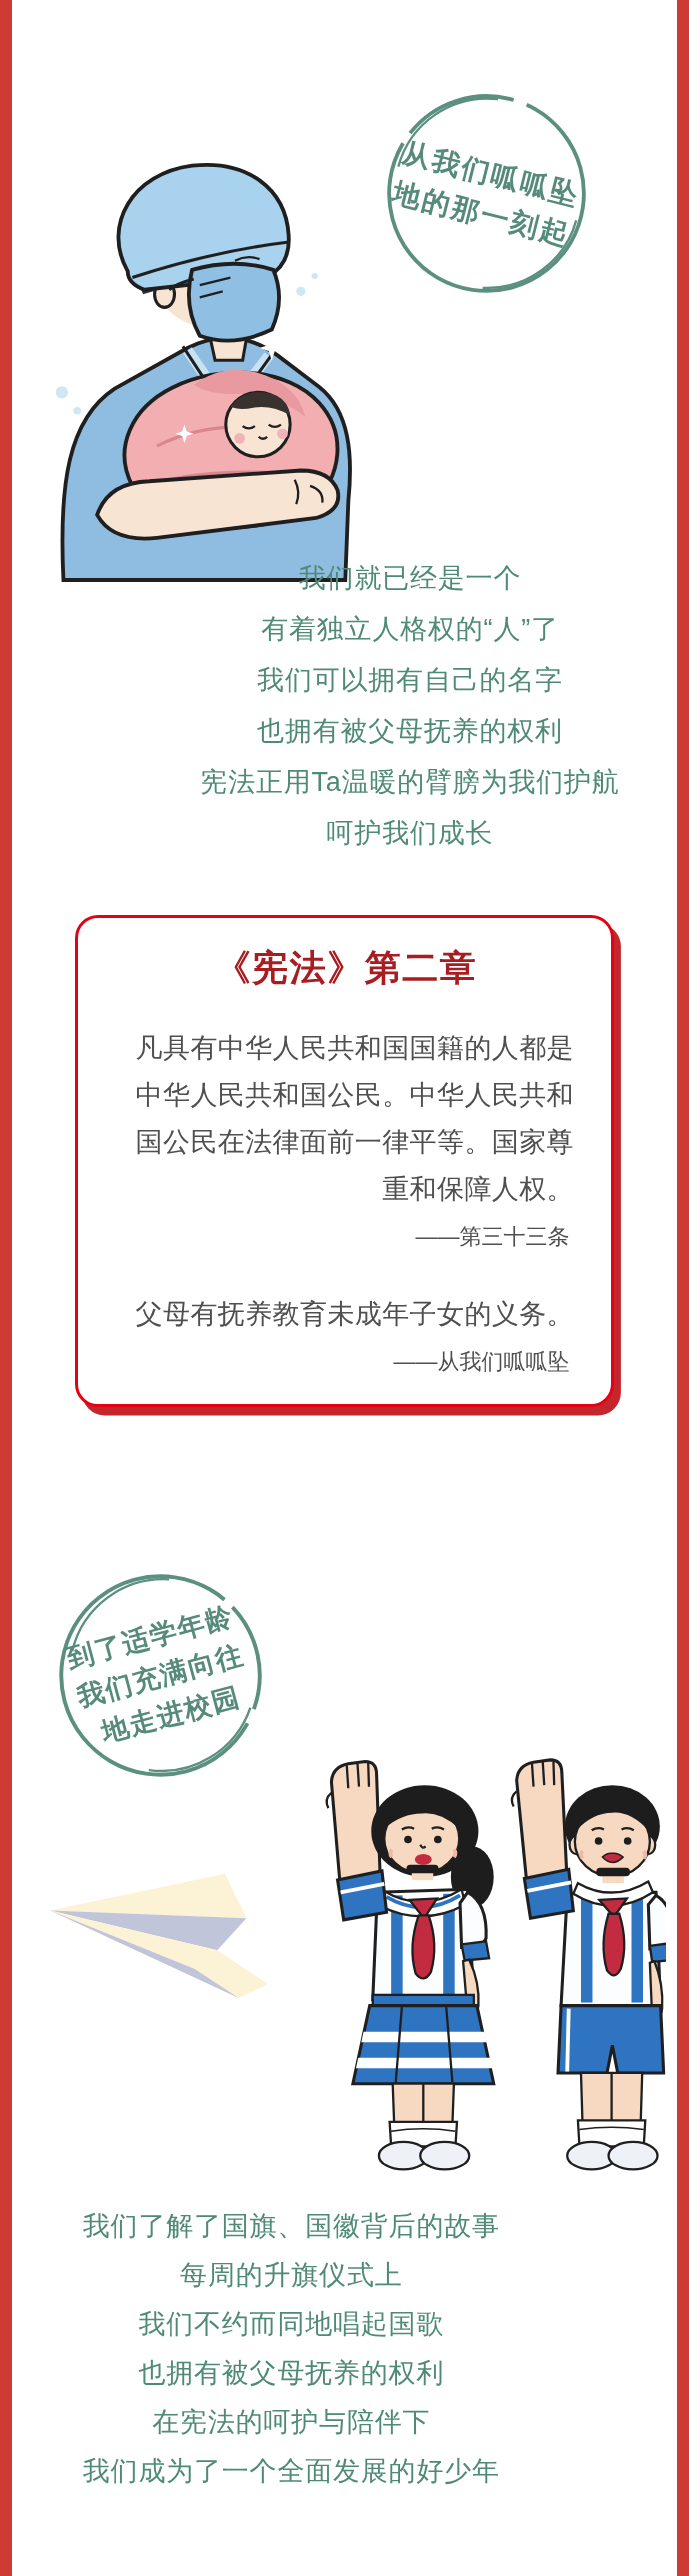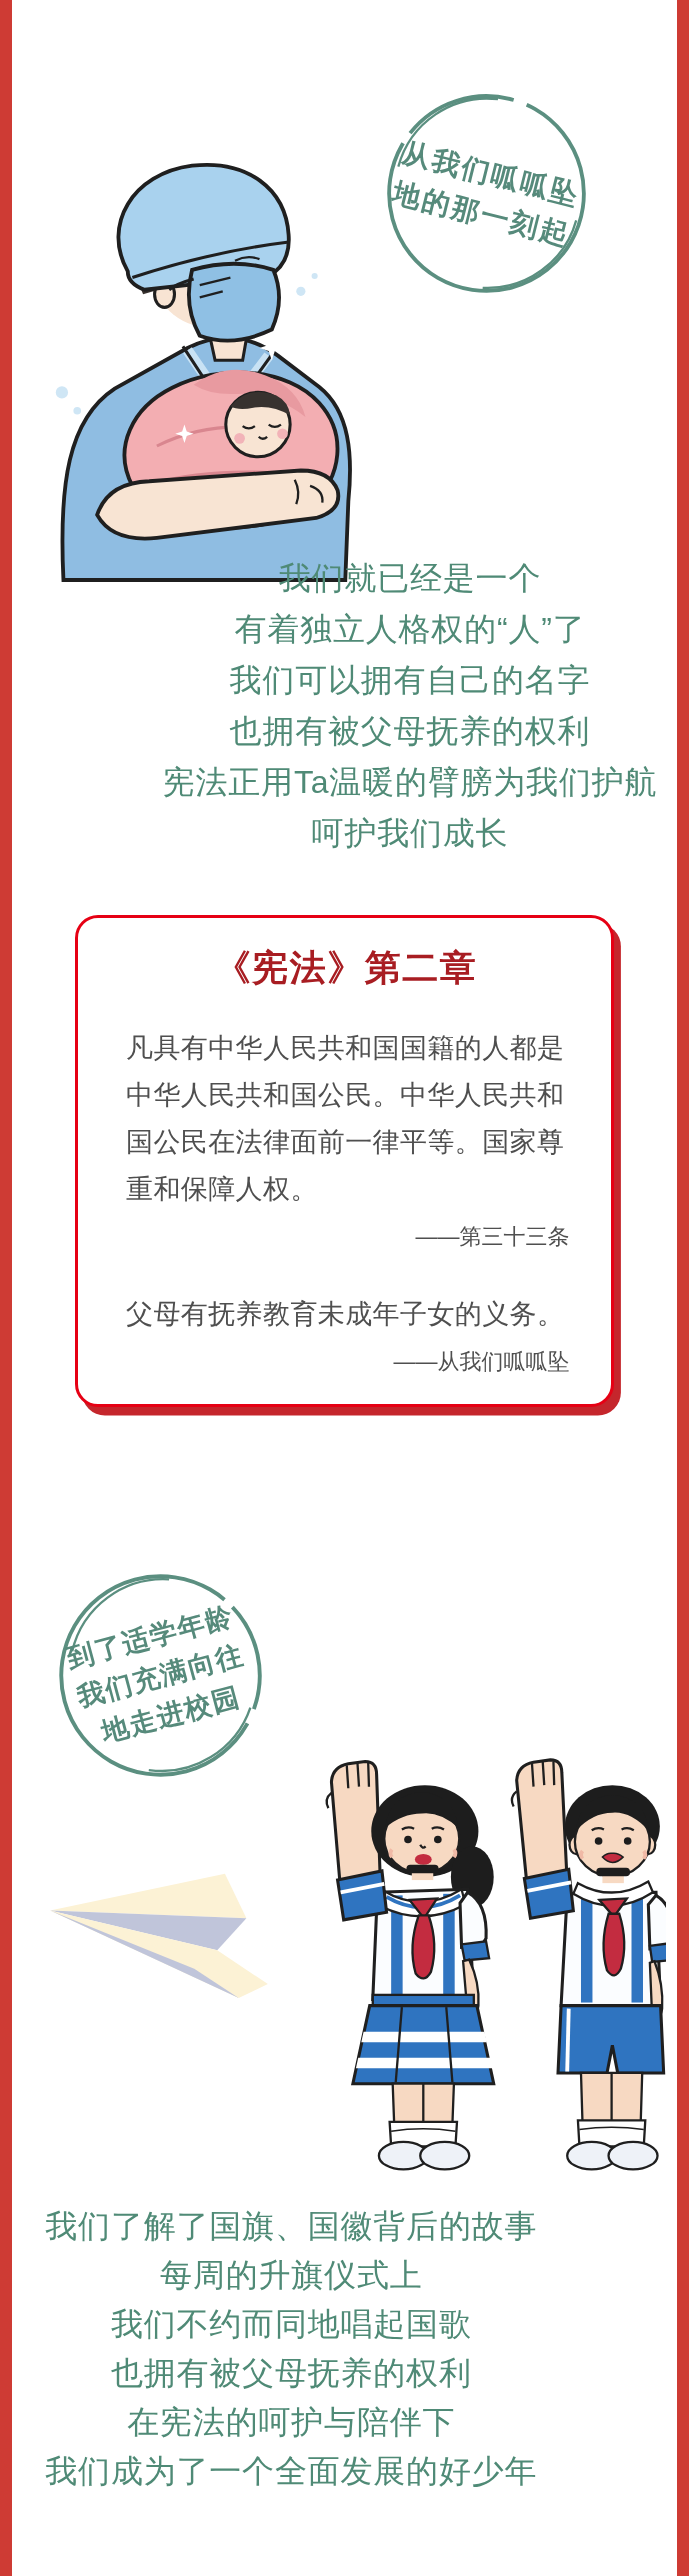--- a/index.html
+++ b/index.html
@@ -18,40 +18,40 @@
     position:absolute;left:0;top:0;width:100%;height:100%;
     display:flex;flex-direction:column;justify-content:center;align-items:center;
     color:#568a7b;font-weight:bold;
   }
   .stamp1{left:383px;top:90px;width:207px;height:207px;}
   .stamp1 .stamp-text{transform:rotate(14deg);font-size:28px;line-height:41px;letter-spacing:2.3px;}
   .stamp2{left:55px;top:1570px;width:211px;height:211px;}
   .stamp2 .stamp-text{transform:rotate(-15deg);font-size:27px;line-height:40px;letter-spacing:1.5px;}
 
   
-  .poem{position:absolute;text-align:center;color:#4f8a76;font-size:32px;letter-spacing:0.8px;}
+  .poem{position:absolute;text-align:center;color:#4f8a76;font-size:27px;letter-spacing:0.8px;}
   .poem .poem-line{height:51px;line-height:51px;white-space:nowrap;}
   .poem-birth{left:134px;top:553px;width:552px;}
   .poem-school{left:15.3px;top:2202px;width:552px;}
   .poem-school .poem-line{height:49px;line-height:49px;}
 
   
   .law-box{
     position:absolute;left:75px;top:915px;width:539px;height:492px;
     box-sizing:border-box;background:#ffffff;
     border:3.8px solid #e60014;border-radius:23px;
     box-shadow:6.9px 8.4px 0 0 #c5262c;
     padding:26px 37px 0 40px;
   }
   .law-title{
     text-align:center;font-size:36px;font-weight:bold;color:#a81d22;
     letter-spacing:1.5px;margin-bottom:32px;
   }
   .article-text{
-    font-size:27px;line-height:47px;color:#4f4f4f;text-align:left;
+    font-size:27px;line-height:47px;color:#4f4f4f;text-align:right;
     letter-spacing:0.4px;
     margin-left:8px;
   }
   .article-source{
     font-size:22px;line-height:47px;color:#4f4f4f;text-align:right;
     padding-right:4.6px;margin-bottom:31px;
   }
 
   .illustration{position:absolute;}
   .nurse-illu{left:42px;top:153px;width:314px;height:429px;}

